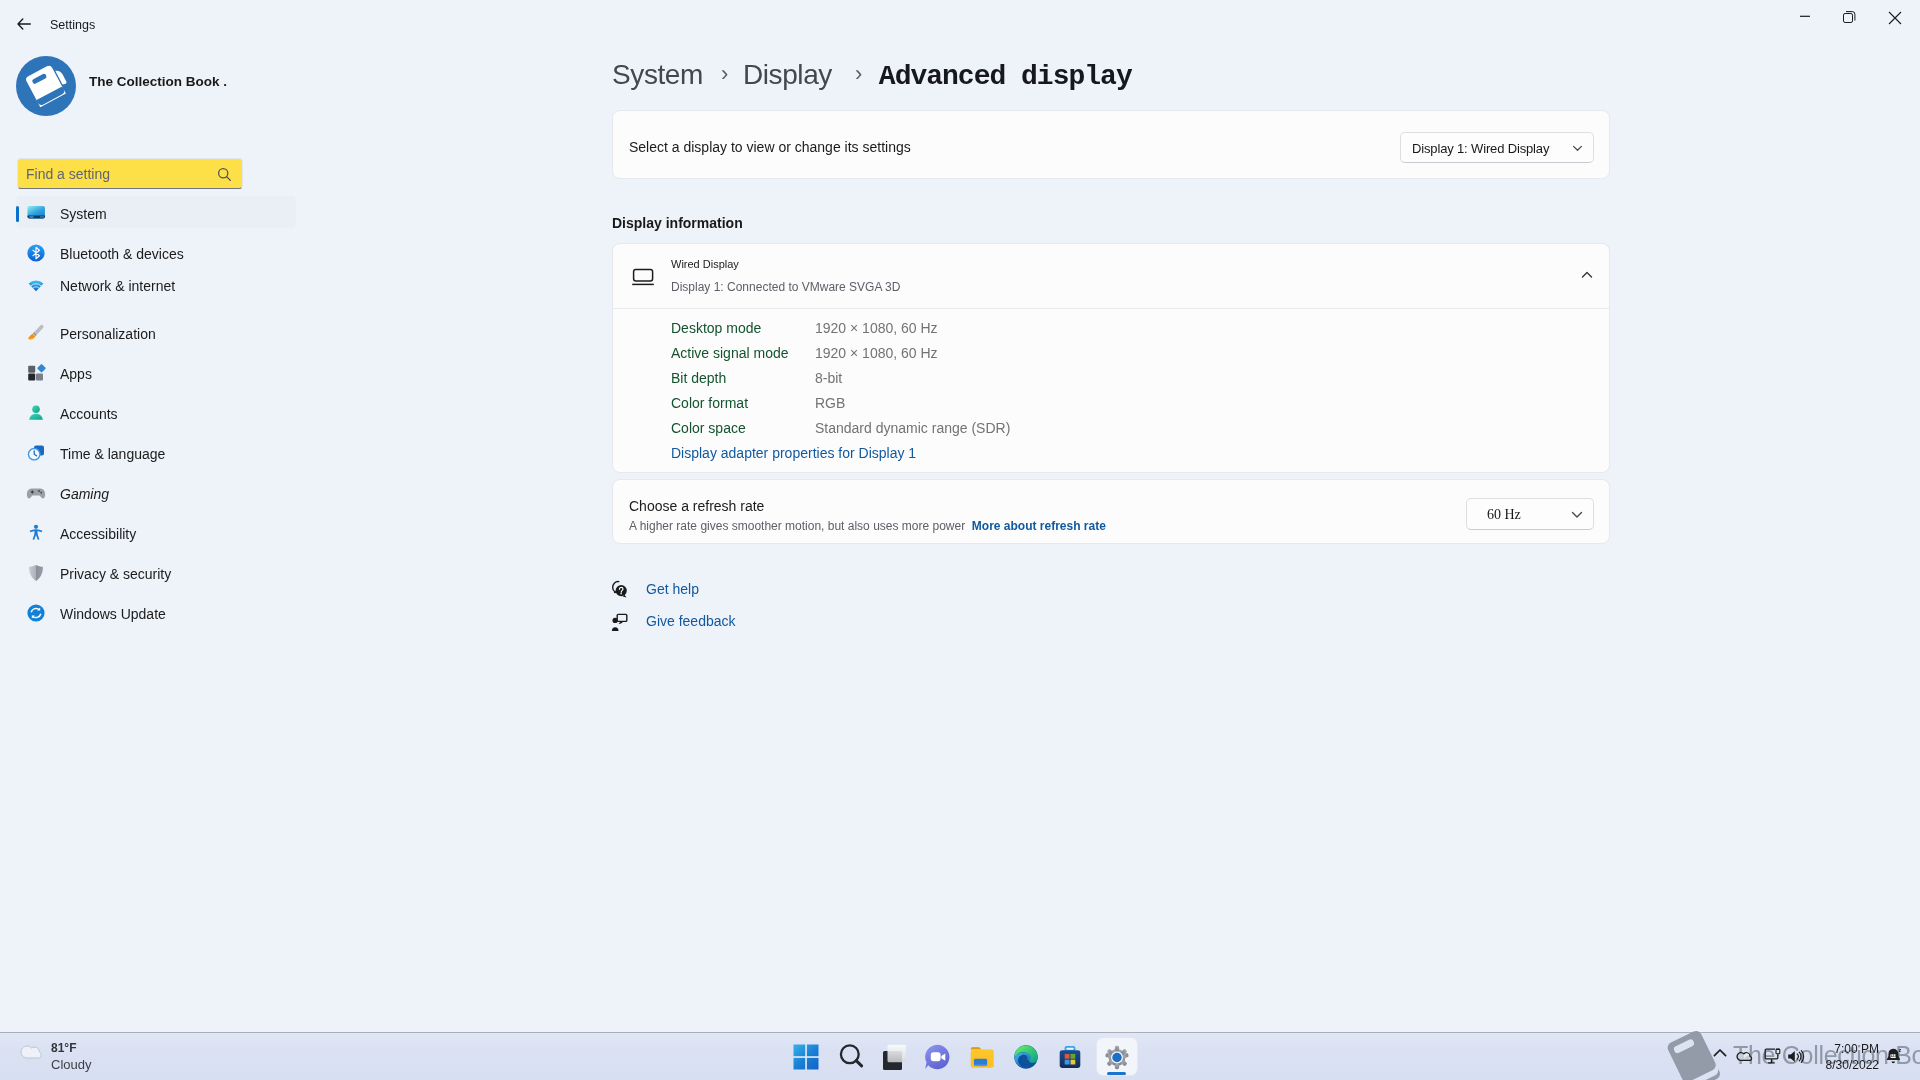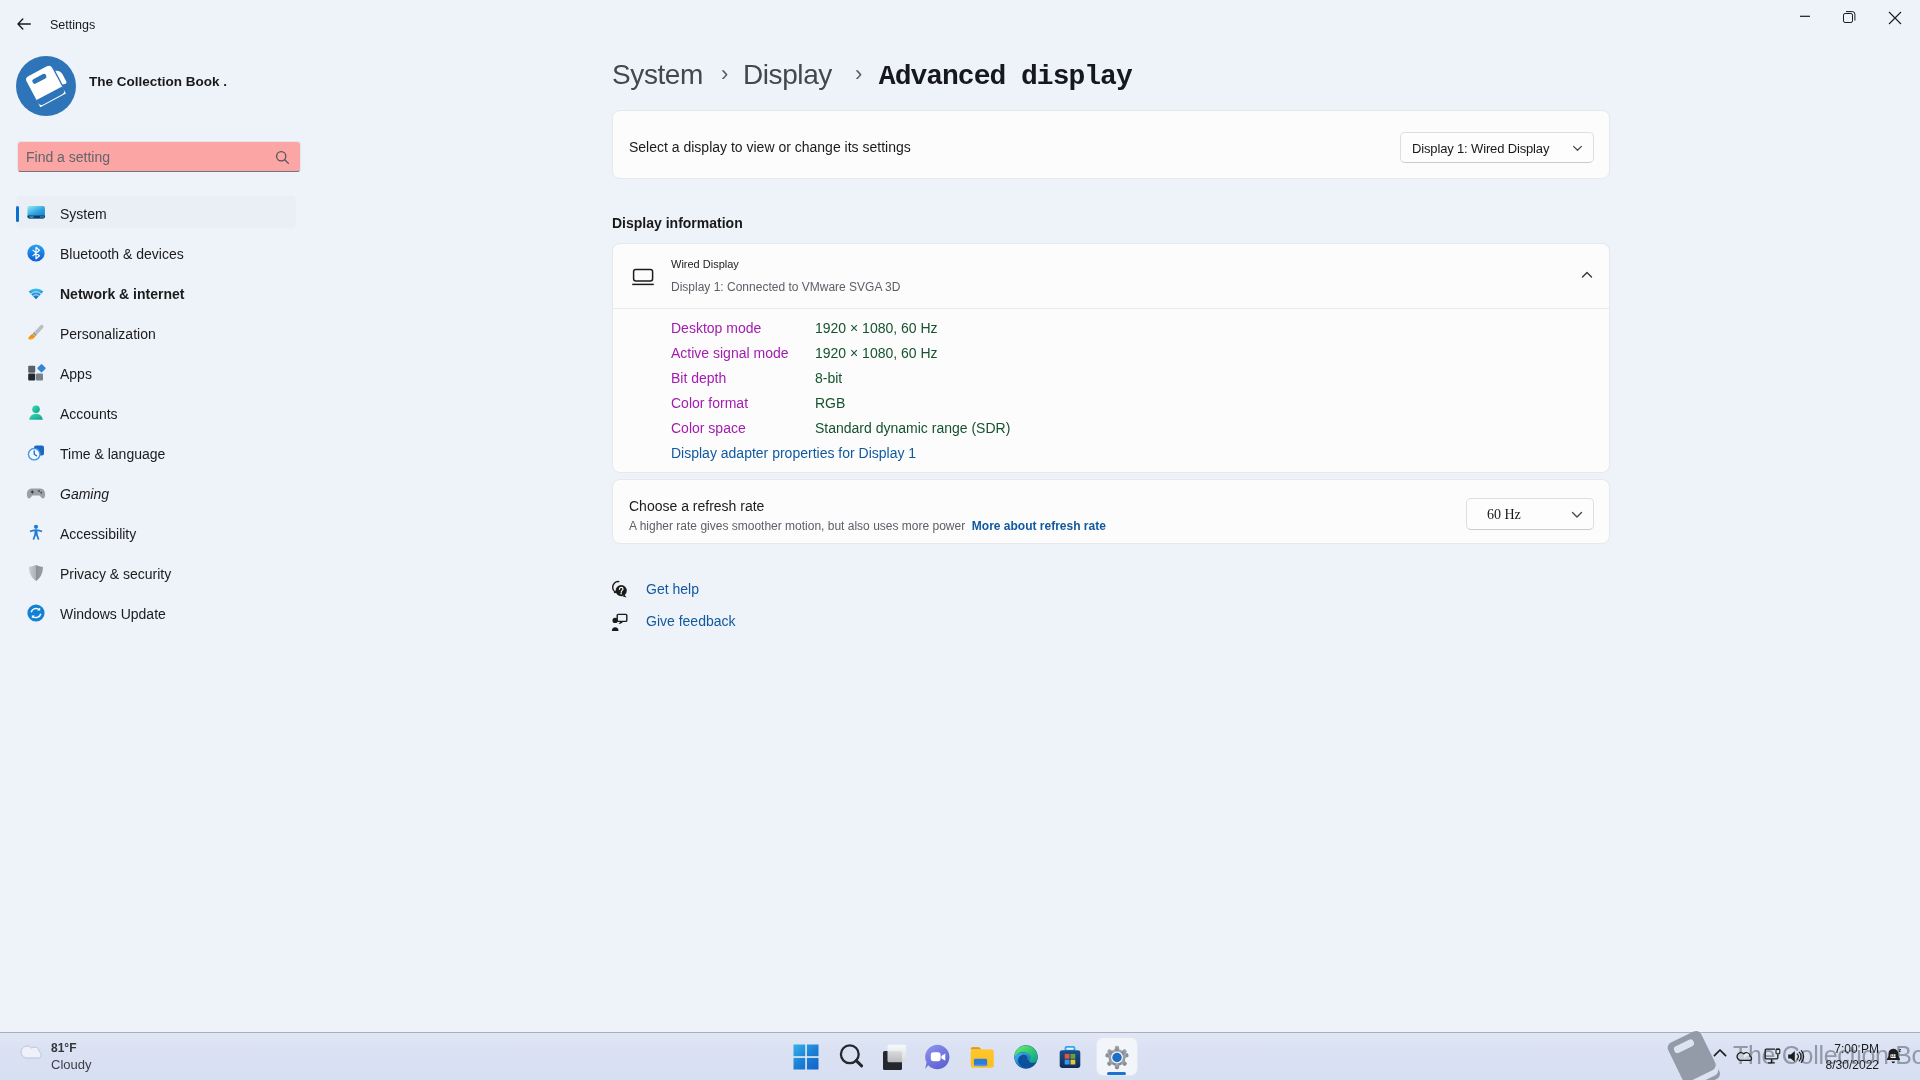--- a/index.html
+++ b/index.html
@@ -8,21 +8,21 @@
 .abs { position:absolute; }
 
 
 #backbtn { left:17px; top:18px; width:14px; height:12px; }
 #apptitle { left:50px; top:18px; font-size:12.5px; color:#191919; }
 #winctl { right:2px; top:0; height:36px; display:flex; }
 
 
 #avatar { left:16px; top:56px; width:60px; height:60px; }
 #acctname { left:89px; top:74px; font-size:13.5px; font-weight:bold; color:#191919; }
-#searchbox { left:17px; top:141px; width:284px; height:31px; background:#fca5a5; border:1px solid #e4e6ea; border-bottom:1.5px solid #70757c; border-radius:4px; }
+#searchbox { left:17px; top:158px; width:226px; height:31px; background:#fde047; border:1px solid #e4e6ea; border-bottom:1.5px solid #70757c; border-radius:4px; }
 #searchbox .ph { position:absolute; left:8px; top:7px; font-size:14px; color:#61656c; }
 #searchbox svg { position:absolute; right:10px; top:8px; }
 .navitem { position:absolute; left:16px; width:280px; height:32px; border-radius:5px; }
 .navitem .ico { position:absolute; left:10px; top:7px; width:20px; height:20px; }
 .navitem .lbl { position:absolute; left:44px; top:10px; font-size:14px; color:#1b1b1b; }
 .navitem.sel { background:#eaeef5; }
 .navitem.sel .bar { position:absolute; left:0; top:10px; width:3px; height:15.5px; border-radius:2px; background:#0b6fd0; }
 
 
 #crumbs { left:612px; top:59px; font-size:28px; color:#44474d; letter-spacing:-0.4px; }
@@ -35,22 +35,22 @@
 #card1 .lbl { position:absolute; left:16px; top:28px; font-size:14px; }
 #secttitle { left:612px; top:215px; font-size:14px; font-weight:bold; color:#191919; }
 #card2 { top:243px; height:230px; }
 #card2 .divider { position:absolute; left:0; top:64px; width:996px; height:1px; background:#e9eaec; }
 #card3 { top:479px; height:65px; }
 
 .drop { position:absolute; background:#fdfdfe; border:1px solid #dcdee2; border-bottom-color:#c8cacf; border-radius:5px; font-size:14px; color:#17181a; }
 .drop .chev { position:absolute; }
 
 .detrow { position:absolute; left:58px; font-size:14px; }
-.detrow .k { color:#a21caf; }
-.detrow .v { position:absolute; left:144px; color:#14532d; white-space:nowrap; }
+.detrow .k { color:#14532d; }
+.detrow .v { position:absolute; left:144px; color:#737373; white-space:nowrap; }
 a.lnk { color:#10599f; text-decoration:none; }
 
 .helprow { position:absolute; left:611px; width:400px; font-size:14px; white-space:nowrap; }
 .helprow .txt { position:absolute; left:35px; top:2px; color:#10599f; }
 
 
 #taskbar { left:0; top:1031.5px; width:1920px; height:49px; background:linear-gradient(180deg,#e1e7f5 0%,#dae1f3 35%,#d7dff2 100%); border-top:1.5px solid #a9afba; }
 #weather { left:20px; top:1042px; }
 #wtemp { left:51px; top:1041px; font-size:12px; font-weight:bold; color:#33363b; }
 #wcond { left:51px; top:1057px; font-size:13px; color:#3c4047; }
@@ -122,21 +122,21 @@
           <linearGradient id="gbt" x1="0" y1="0" x2="0" y2="1">
             <stop offset="0" stop-color="#29a3f2"></stop>
             <stop offset="1" stop-color="#0b5ed7"></stop>
           </linearGradient>
         </defs>
         <circle cx="10" cy="10" r="8.6" fill="url(#gbt)"></circle>
         <path d="M10 4.2 v11.6 l3.4-3.1-6.8-5.8 M10 4.2 l3.4 3.1-6.8 5.8" stroke="#fff" stroke-width="1.2" fill="none" stroke-linejoin="round"></path>
       </svg>
 <span class="lbl">Bluetooth &amp; devices</span>
     </div>
-<div class="navitem" style="top:276px;font-weight:bold;">
+<div class="navitem" style="top:268px;">
 <svg class="ico" viewBox="0 0 20 20">
         <defs>
           <linearGradient id="gwf" x1="0" y1="0" x2="0" y2="1">
             <stop offset="0" stop-color="#3ec5f0"></stop>
             <stop offset="1" stop-color="#0d62c9"></stop>
           </linearGradient>
         </defs>
         <path d="M10 16.2 2.6 8.5 a10.4 10.4 0 0 1 14.8 0z" fill="url(#gwf)"></path>
         <path d="M4.9 10.9 a7.2 7.2 0 0 1 10.2 0" stroke="#eaf6ff" stroke-width="1" fill="none" opacity=".8"></path>
         <path d="M7 13.1 a4.2 4.2 0 0 1 6 0" stroke="#eaf6ff" stroke-width="1" fill="none" opacity=".8"></path>

